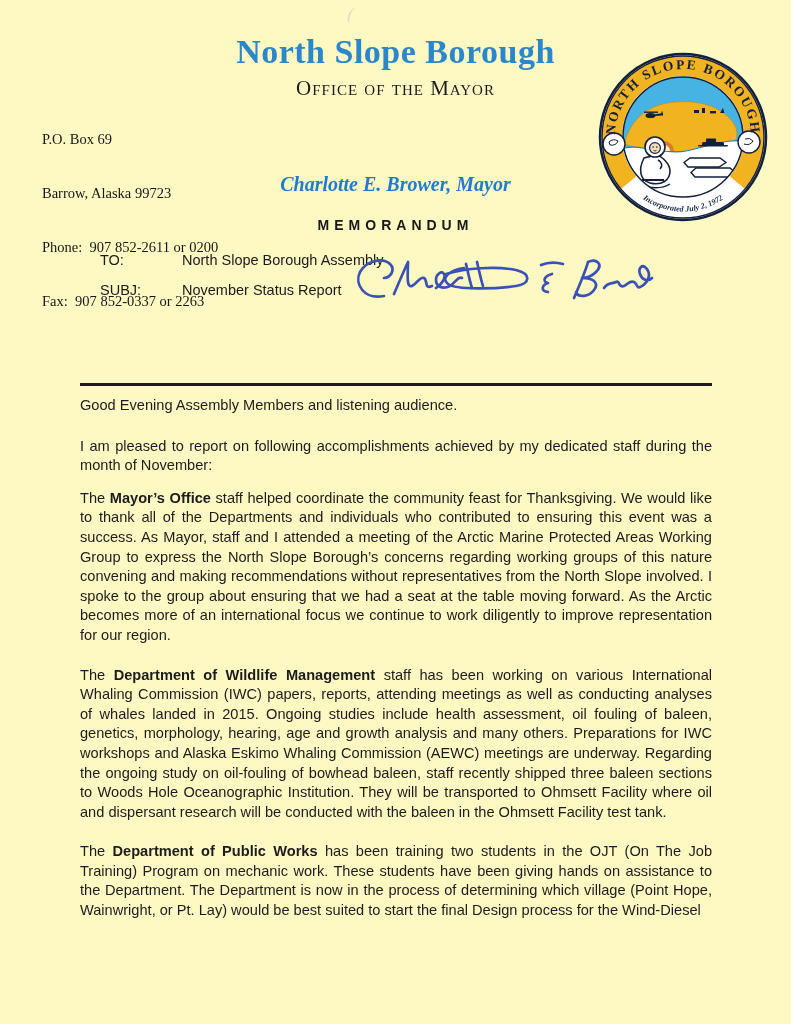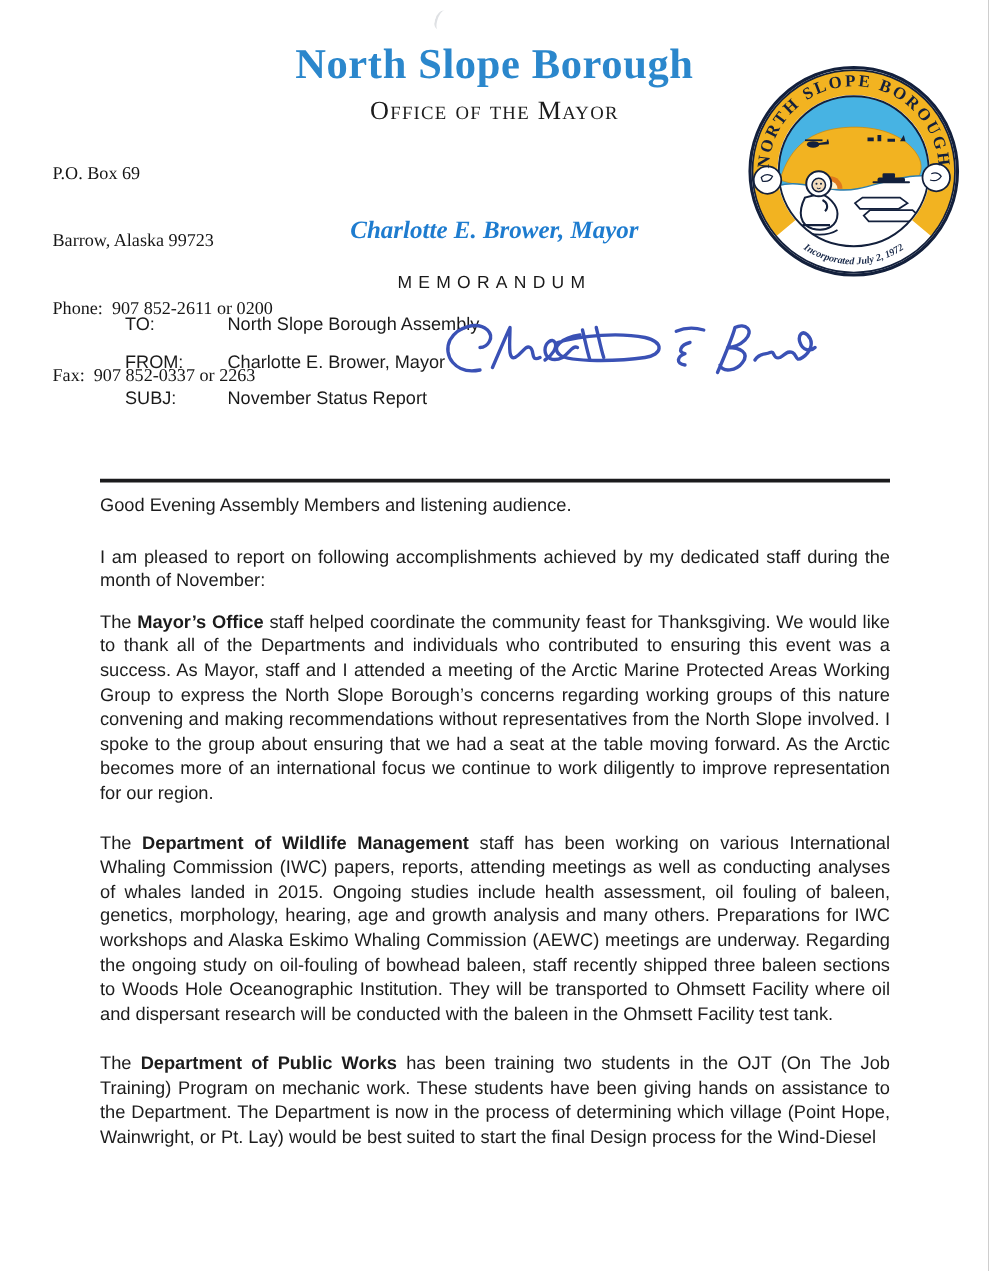--- a/index.html
+++ b/index.html
@@ -1,17 +1,17 @@
 <!DOCTYPE html>
 <html><head>
 <meta charset="utf-8">
 <style>
   html,body{margin:0;padding:0;background:#888;}
   .page{
-    position:relative;width:791px;height:1024px;background:#ffffff;
+    position:relative;width:791px;height:1024px;background:#fef9c3;
     margin:0 auto;overflow:hidden;
     font-family:"Liberation Sans",sans-serif;color:#1f1f1f;
   }
   .centered{position:absolute;left:0;width:791px;text-align:center;}
   .org-title{
     top:34px;margin:0;font-family:"Liberation Serif",serif;font-weight:bold;
     font-size:34px;letter-spacing:.5px;color:#2b87cc;line-height:1.05;
   }
   .office-line{
     top:76px;font-family:"Liberation Serif",serif;font-variant:small-caps;
@@ -20,21 +20,21 @@
   .address{
     position:absolute;left:42px;top:94px;font-family:Liberation Serif, serif;
     font-size:14.5px;line-height:18px;color:#161616;white-space:pre;
   }
   .seal-wrap{position:absolute;left:598px;top:52px;width:170px;height:170px;}
   .mayor-line{
     top:173px;font-family:"Liberation Serif",serif;font-weight:bold;font-style:italic;
     font-size:20px;color:#1e7ccf;
   }
   .memo-heading{
-    top:217px;font-weight:normal;font-size:14px;letter-spacing:5px;color:#181818;
+    top:217px;font-weight:bold;font-size:14px;letter-spacing:5px;color:#181818;
   }
   .memo-fields{position:absolute;left:100px;top:252px;font-size:14.5px;color:#1a1a1a;}
   .memo-row{height:29.5px;}
   .memo-row .lbl{display:inline-block;width:82px;}
   .signature-wrap{position:absolute;left:346px;top:252px;width:308px;height:64px;pointer-events:none;}
   .rule{position:absolute;left:80px;top:383px;width:632px;height:2.5px;background:#1b1b1d;}
   .body-text{
     position:absolute;left:80px;top:396px;width:632px;
     font-size:14.6px;line-height:19.6px;color:#1c1c1c;text-align:justify;
   }
@@ -146,23 +146,20 @@
 
   <div class="centered mayor-line">Charlotte E. Brower, Mayor</div>
 
   <div class="centered memo-heading">MEMORANDUM</div>
 
   <div class="memo-fields">
     <div class="memo-row">
       <span class="lbl">TO:</span><span class="val">North Slope Borough Assembly</span>
     </div>
     <div class="memo-row">
-      <span class="lbl">FROM:</span><span class="val">Charlotte E. Brower, Mayor</span>
-    </div>
-    <div class="memo-row">
       <span class="lbl">SUBJ:</span><span class="val">November Status Report</span>
     </div>
   </div>
 
   <div class="signature-wrap">
     <svg width="308" height="64" viewBox="0 0 308 64">
       <g fill="none" stroke="#3a51b5" stroke-width="2.7" stroke-linecap="round" stroke-linejoin="round">
         <path d="M38,44 C18,48 8,32 14,20 C20,9 36,5 44,12 C50,18 44,26 38,26"></path>
         <path d="M48,42 C54,28 60,14 62,10 C62,22 60,36 66,34 C72,31 74,24 78,26 C82,28 78,38 86,34"></path>
         <path d="M90,36 C96,32 100,26 98,22 C96,18 90,22 90,28 C90,34 96,38 104,34 C110,30 112,24 116,26"></path>

